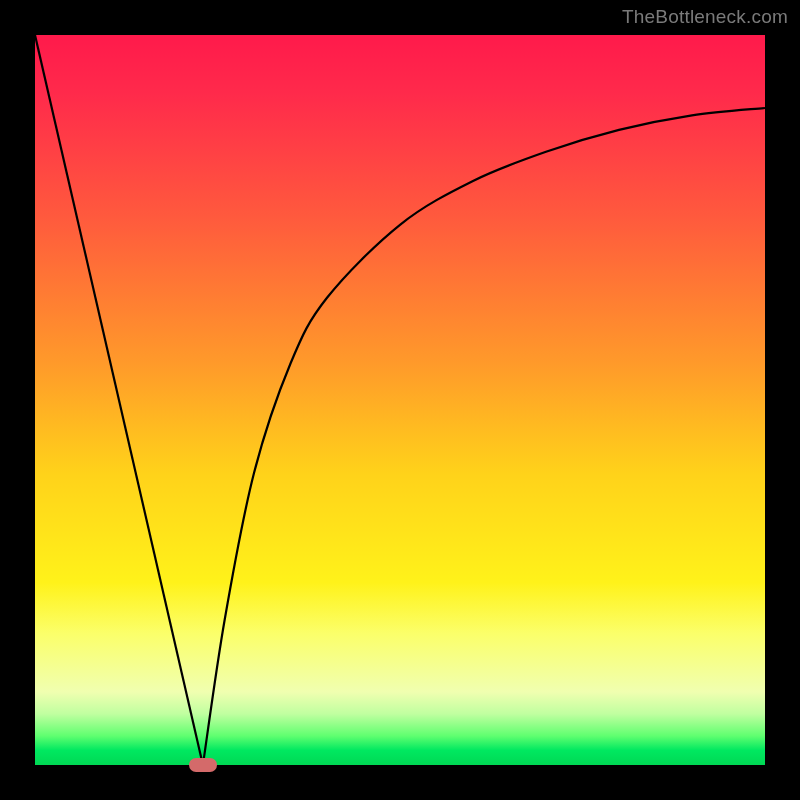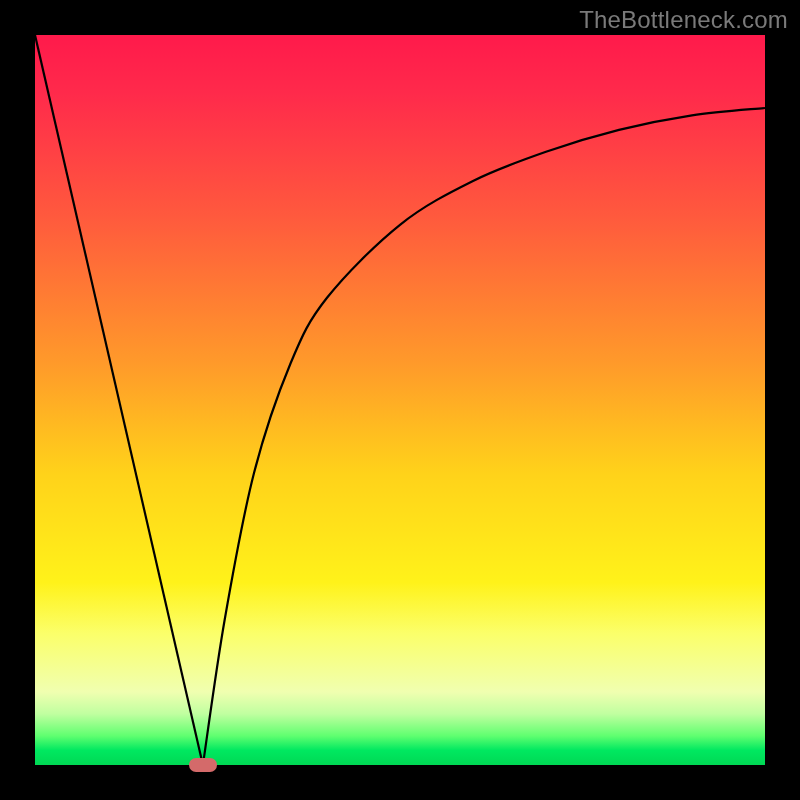--- a/index.html
+++ b/index.html
@@ -52,21 +52,21 @@
     width: 28px;
     height: 14px;
     background: #d46a6a;
     border-radius: 7px;
   }
   .watermark {
     position: absolute;
     top: 6px;
     right: 12px;
     color: #7a7a7a;
-    font-size: 24px;
+    font-size: 19px;
     font-weight: 500;
     letter-spacing: 0.2px;
   }
 </style>
 </head>
 <body>
 
 <div class="frame">
   <div class="watermark">TheBottleneck.com</div>
   <div class="plot">

